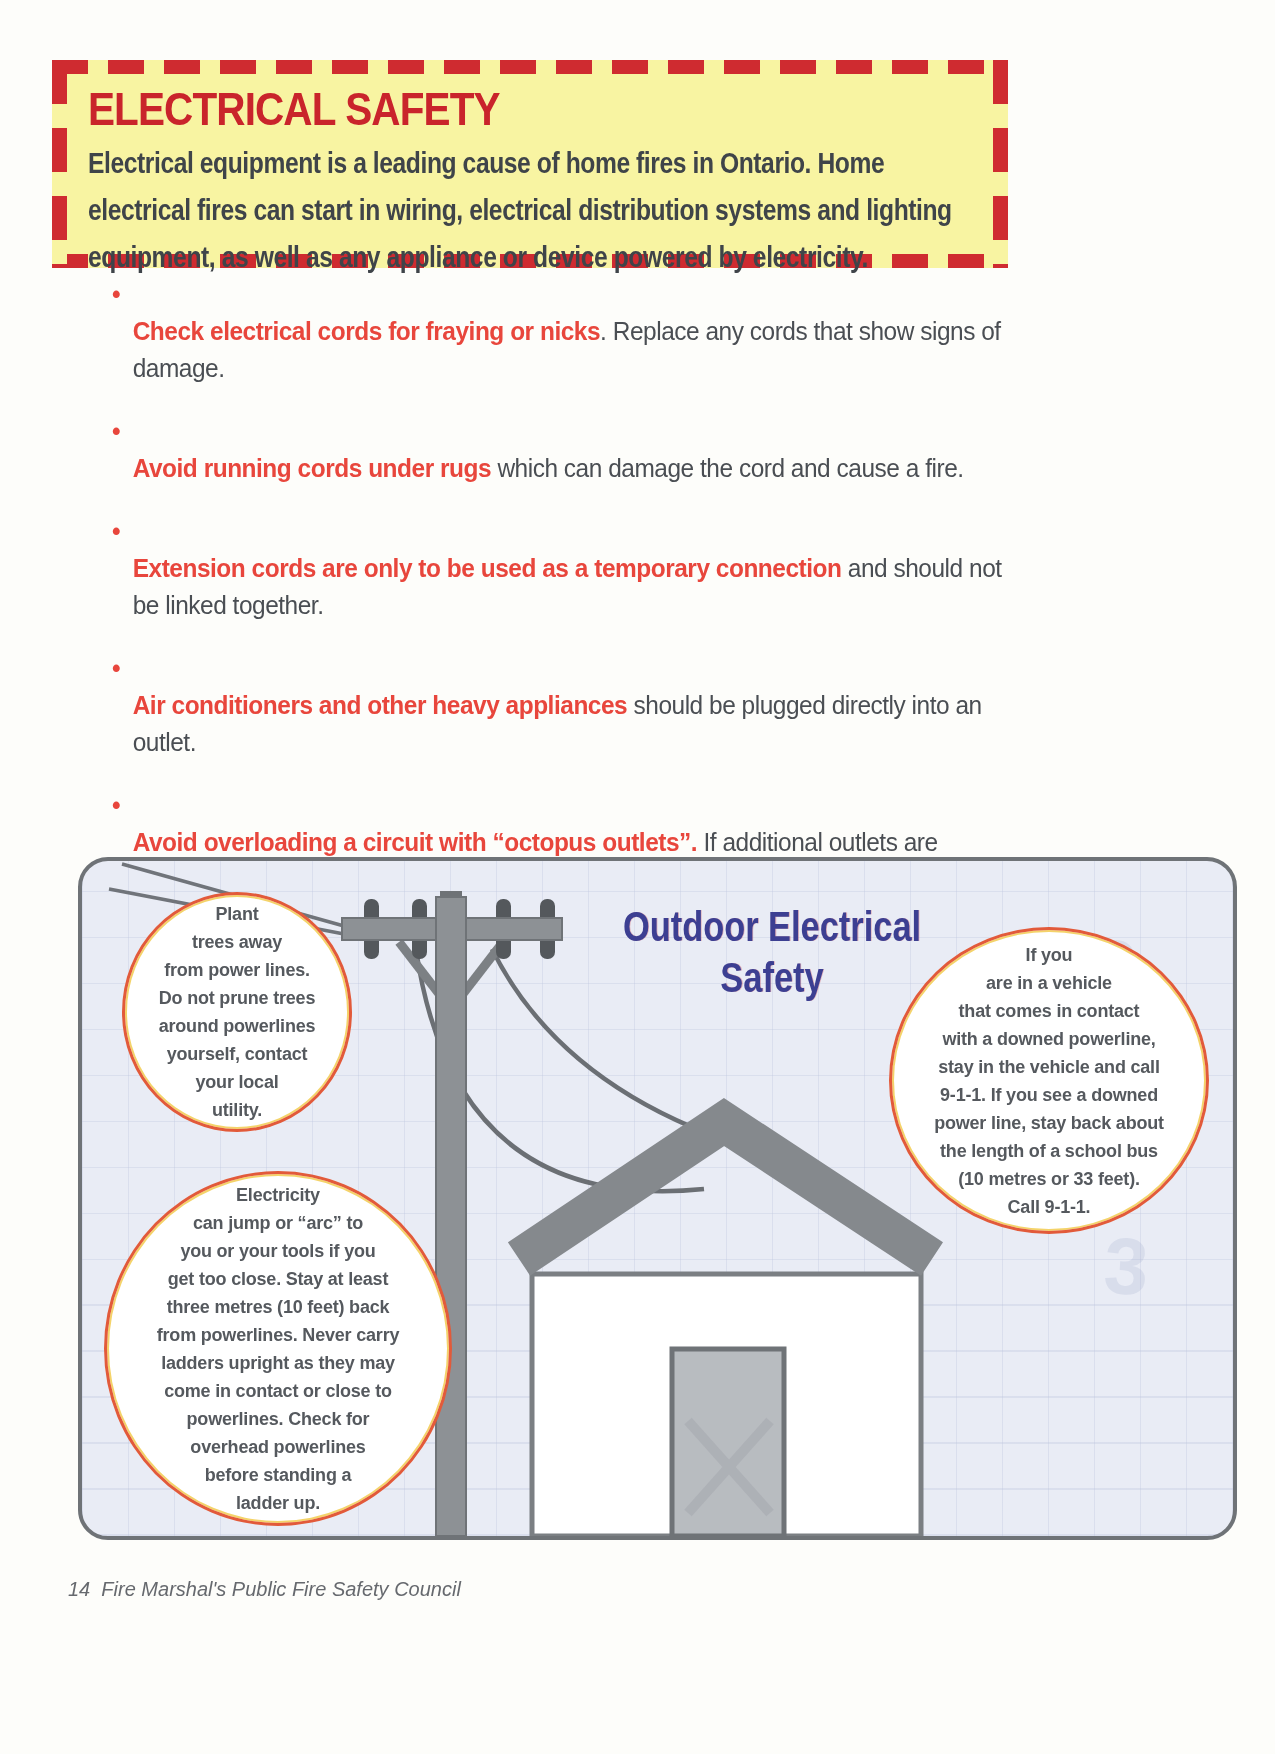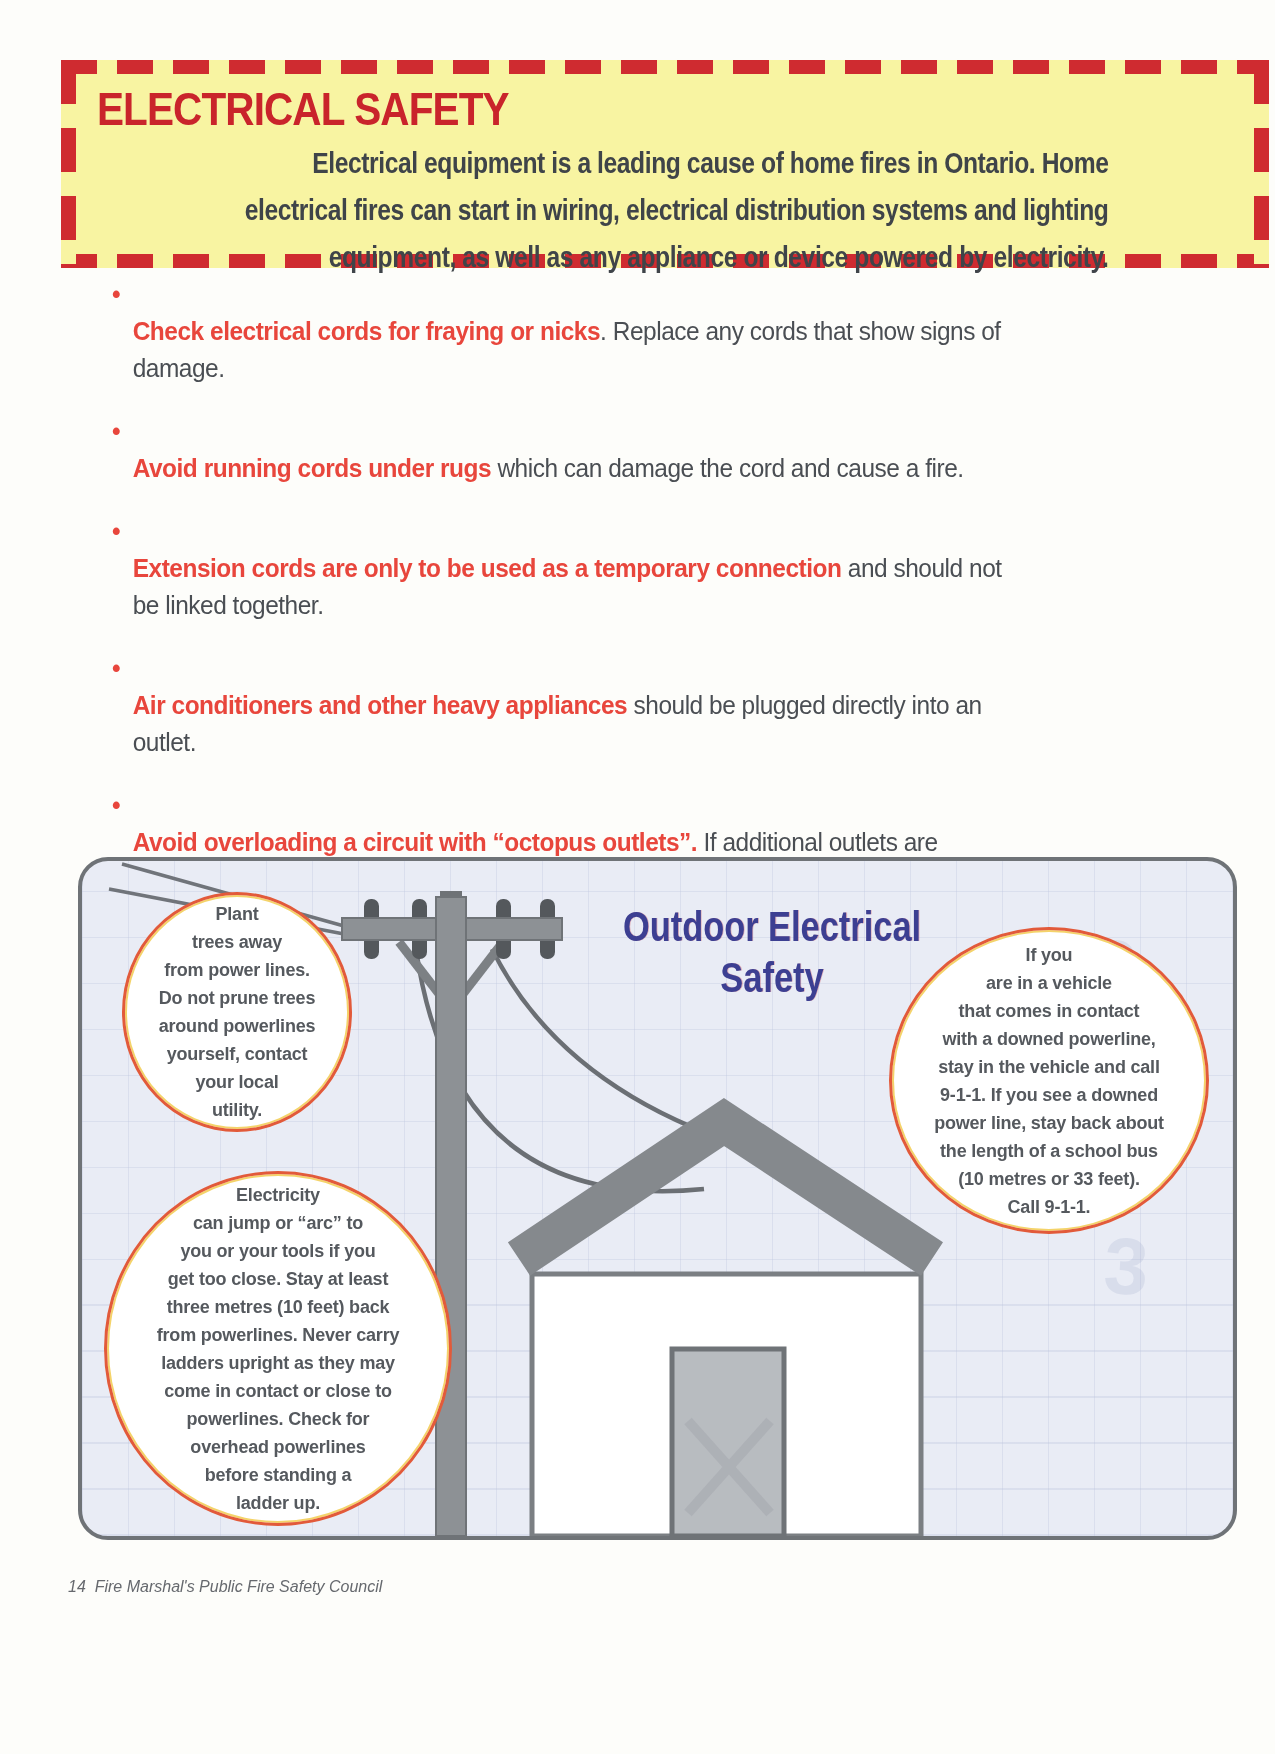--- a/index.html
+++ b/index.html
@@ -7,24 +7,23 @@
     position:relative;
     width:1275px;height:1754px;
     background:#fdfdfa;
     overflow:hidden;
     font-family:"Liberation Sans","DejaVu Sans",sans-serif;
     color:#44484d;
   }
 
   
   .alert-box{
-    position:absolute;left:61px;top:60px;width:1208px;height:208px;
+    position:absolute;left:52px;top:60px;width:956px;height:208px;
     background:#f8f4a2;
     box-sizing:border-box;
-    text-align:right;
   }
   .alert-box .edge{position:absolute;}
   .alert-box .edge.top{left:0;top:0;right:0;height:14px;
     background:repeating-linear-gradient(90deg,#cf2b30 0 36px,#f8f4a2 36px 56px);}
   .alert-box .edge.bottom{left:0;bottom:0;right:0;height:14px;
     background:repeating-linear-gradient(90deg,#cf2b30 0 36px,#f8f4a2 36px 56px);}
   .alert-box .edge.left{left:0;top:0;bottom:0;width:15px;
     background:repeating-linear-gradient(180deg,#cf2b30 0 44px,#f8f4a2 44px 68px);}
   .alert-box .edge.right{right:0;top:0;bottom:0;width:15px;
     background:repeating-linear-gradient(180deg,#cf2b30 0 44px,#f8f4a2 44px 68px);}
@@ -101,21 +100,21 @@
     text-align:center;
     font-size:18px;line-height:28px;font-weight:700;
     color:#55595e;letter-spacing:-0.2px;
     white-space:pre-line;
     box-sizing:border-box;
   }
 
   
   .footer{
     position:absolute;left:68px;top:1578px;
-    font-size:16px;font-style:italic;color:#66696e;
+    font-size:20px;font-style:italic;color:#66696e;
     white-space:pre;
     text-align:right;
   }
 </style>
 </head>
 <body>
 
 <div class="page">
 
   <div class="alert-box">

